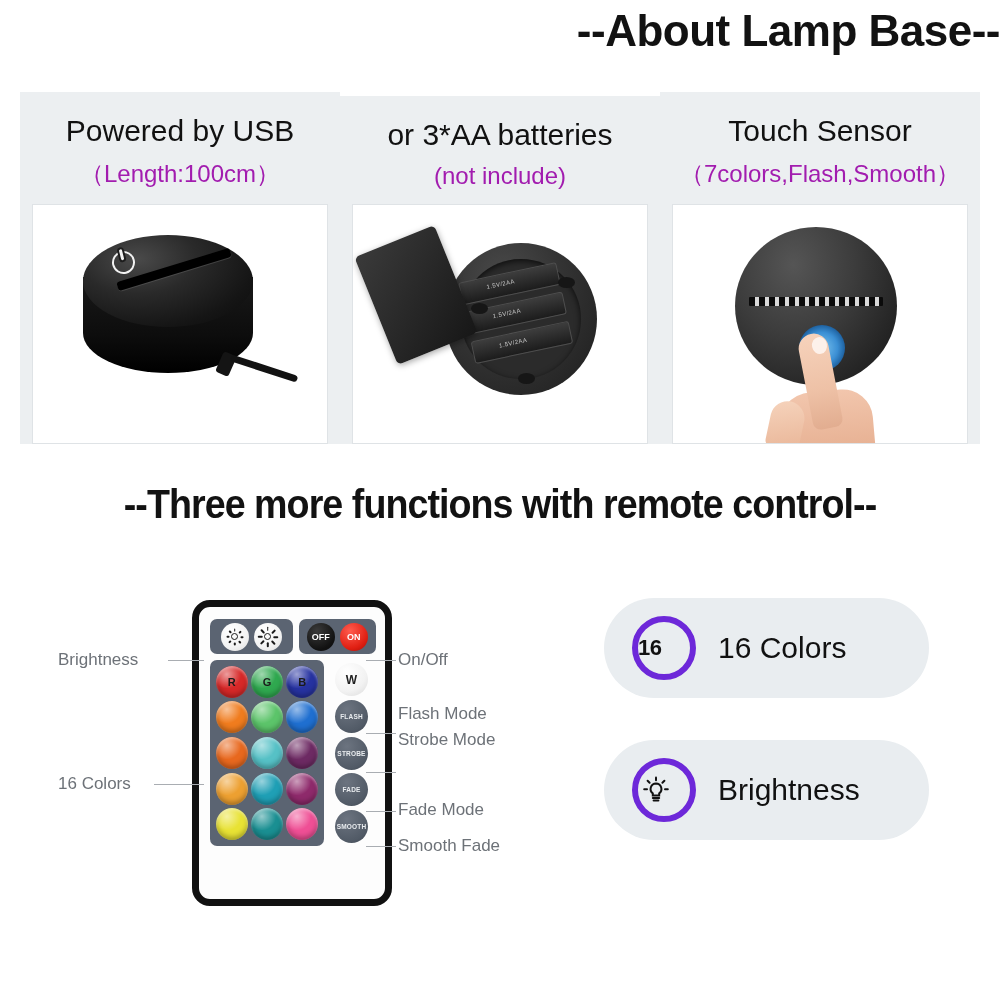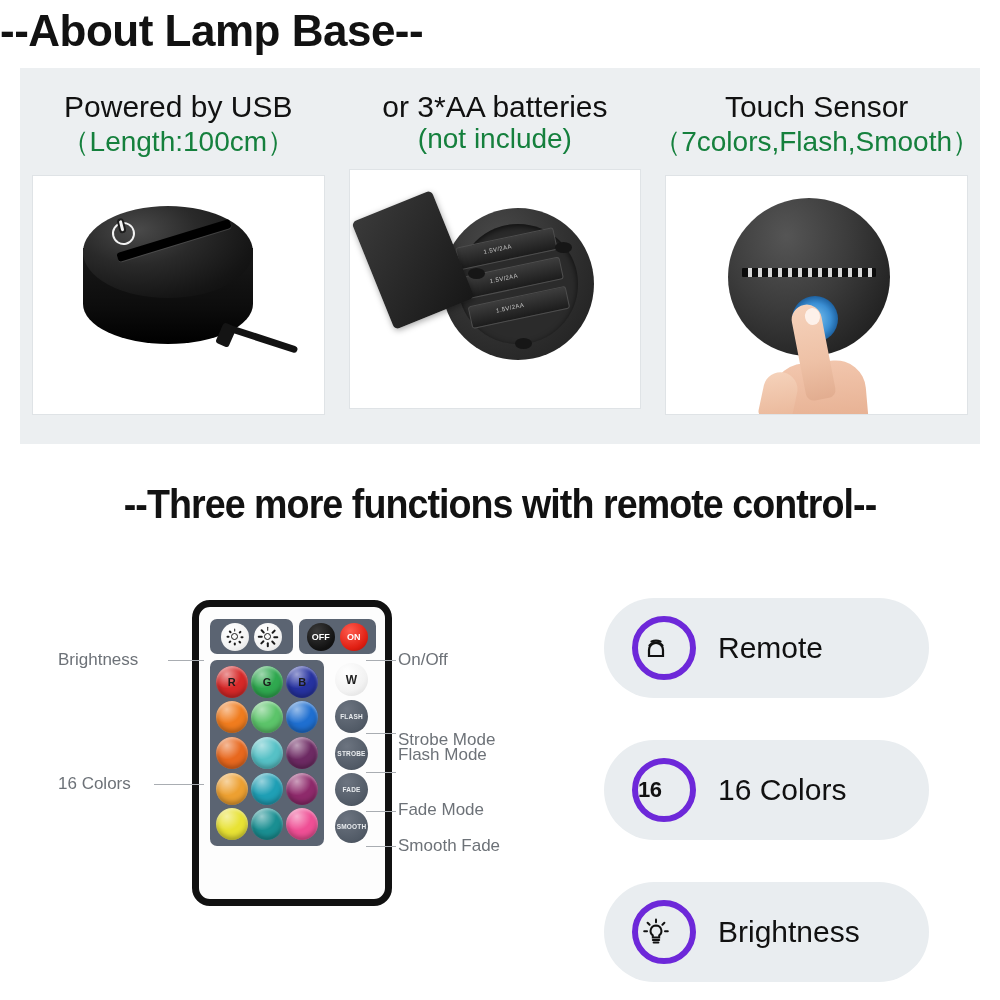--- a/index.html
+++ b/index.html
@@ -9,50 +9,50 @@
     font-family:"Liberation Sans", sans-serif;
     color:#1a1a1a;
     overflow:hidden;
     position:relative;
   }
   .page{position:relative;width:1000px;height:1000px;}
 
   
   .main-heading{
     position:absolute;left:0;right:0;top:6px;
-    text-align:left;
+    text-align:right;
     font-size:44px;font-weight:700;
     letter-spacing:-0.5px;
     color:#121212;
     white-space:nowrap;
   }
   .sub-heading{
     position:absolute;left:0;right:0;top:482px;
     text-align:center;
     font-size:40px;font-weight:700;
     letter-spacing:-1px;
     color:#121212;
     white-space:nowrap;
     transform:scaleX(0.94);
   }
 
   
-  .cards{position:absolute;left:20px;top:68px;width:960px;height:376px;display:flex;}
+  .cards{position:absolute;left:20px;top:68px;width:960px;height:376px;display:flex;align-items:flex-end;}
   .card{
     flex:1;background:#eceff1;
     display:flex;flex-direction:column;align-items:center;
     padding-top:22px;box-sizing:border-box;
   }
   .card-title{
     font-size:30px;font-weight:400;color:#111;
     line-height:1.1;white-space:nowrap;
   }
   .card-sub{
-    font-size:28px;font-weight:400;color:#15803d;
-    white-space:nowrap;
+    font-size:24px;font-weight:400;color:#a21caf;
+    margin-top:11px;white-space:nowrap;
   }
   .photo{
     margin-top:14px;width:calc(100% - 24px);height:240px;
     background:#ffffff;border:1px solid #dfe3e6;
     position:relative;overflow:hidden;box-sizing:border-box;
   }
 
   
   .base1-body{
     position:absolute;left:50px;top:72px;width:170px;height:96px;
@@ -366,44 +366,34 @@
 
   <div class="callout" style="left:58px;top:650px;">Brightness</div>
   <div class="leader" style="left:168px;top:660px;width:36px;"></div>
 
   <div class="callout" style="left:58px;top:774px;">16 Colors</div>
   <div class="leader" style="left:154px;top:784px;width:50px;"></div>
 
   <div class="callout" style="left:398px;top:650px;">On/Off</div>
   <div class="leader" style="left:366px;top:660px;width:30px;"></div>
 
-  <div class="callout" style="left:398px;top:745px;">Flash Mode</div>
+  <div class="callout" style="left:398px;top:704px;">Flash Mode</div>
   <div class="leader" style="left:366px;top:733px;width:30px;"></div>
 
   <div class="callout" style="left:398px;top:730px;">Strobe Mode</div>
   <div class="leader" style="left:366px;top:772px;width:30px;"></div>
 
   <div class="callout" style="left:398px;top:800px;">Fade Mode</div>
   <div class="leader" style="left:366px;top:811px;width:30px;"></div>
 
   <div class="callout" style="left:398px;top:836px;">Smooth Fade</div>
   <div class="leader" style="left:366px;top:846px;width:30px;"></div>
 
   <div class="pills">
 
-    <div class="pill">
-      <div class="pill-ico">
-        <svg width="36" height="36" viewBox="0 0 36 36" aria-hidden="true">
-          <path d="M11 26 h14 v-6 a7 7 0 0 0 -14 0 z" fill="none" stroke="#111" stroke-width="2.2"></path>
-          <path d="M11.5 15.5 a9 9 0 0 1 13 0" fill="none" stroke="#111" stroke-width="2.2" stroke-linecap="round"></path>
-          <path d="M13.5 11.5 a13 13 0 0 1 9 0" fill="none" stroke="#111" stroke-width="2.2" stroke-linecap="round"></path>
-        </svg>
-      </div>
-      <div class="pill-label">Remote</div>
-    </div>
 
     <div class="pill">
       <div class="pill-ico">
         <span class="ico16">16</span>
       </div>
       <div class="pill-label">16 Colors</div>
     </div>
 
     <div class="pill">
       <div class="pill-ico">

